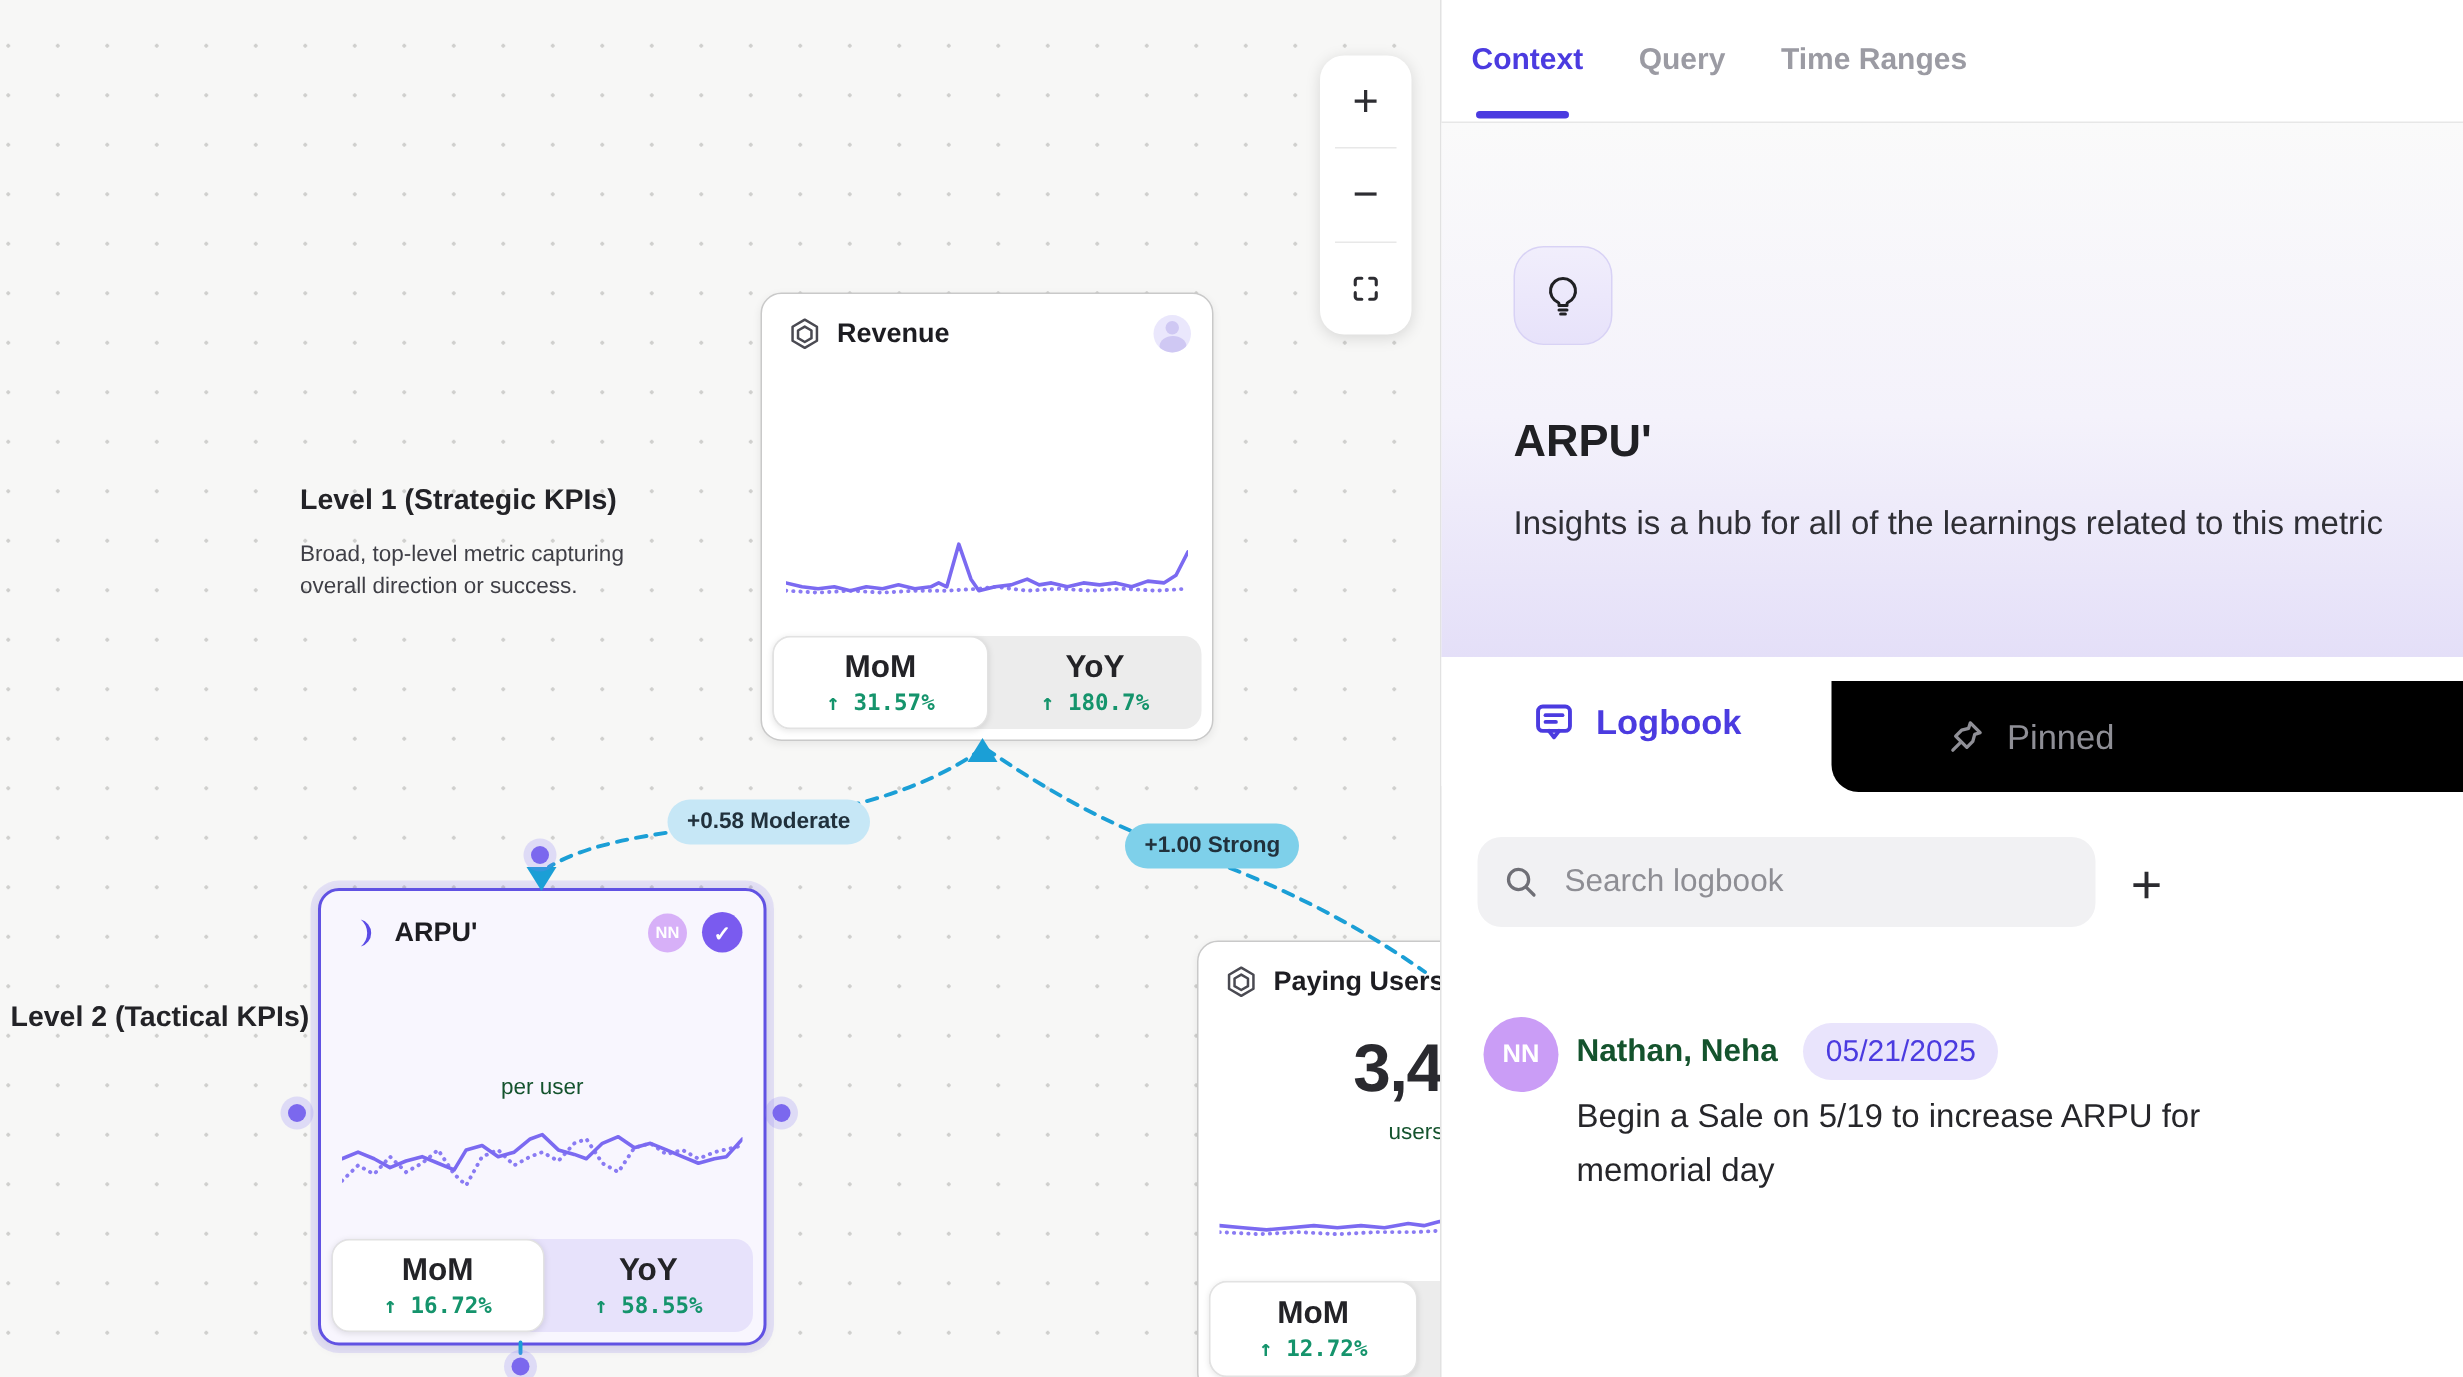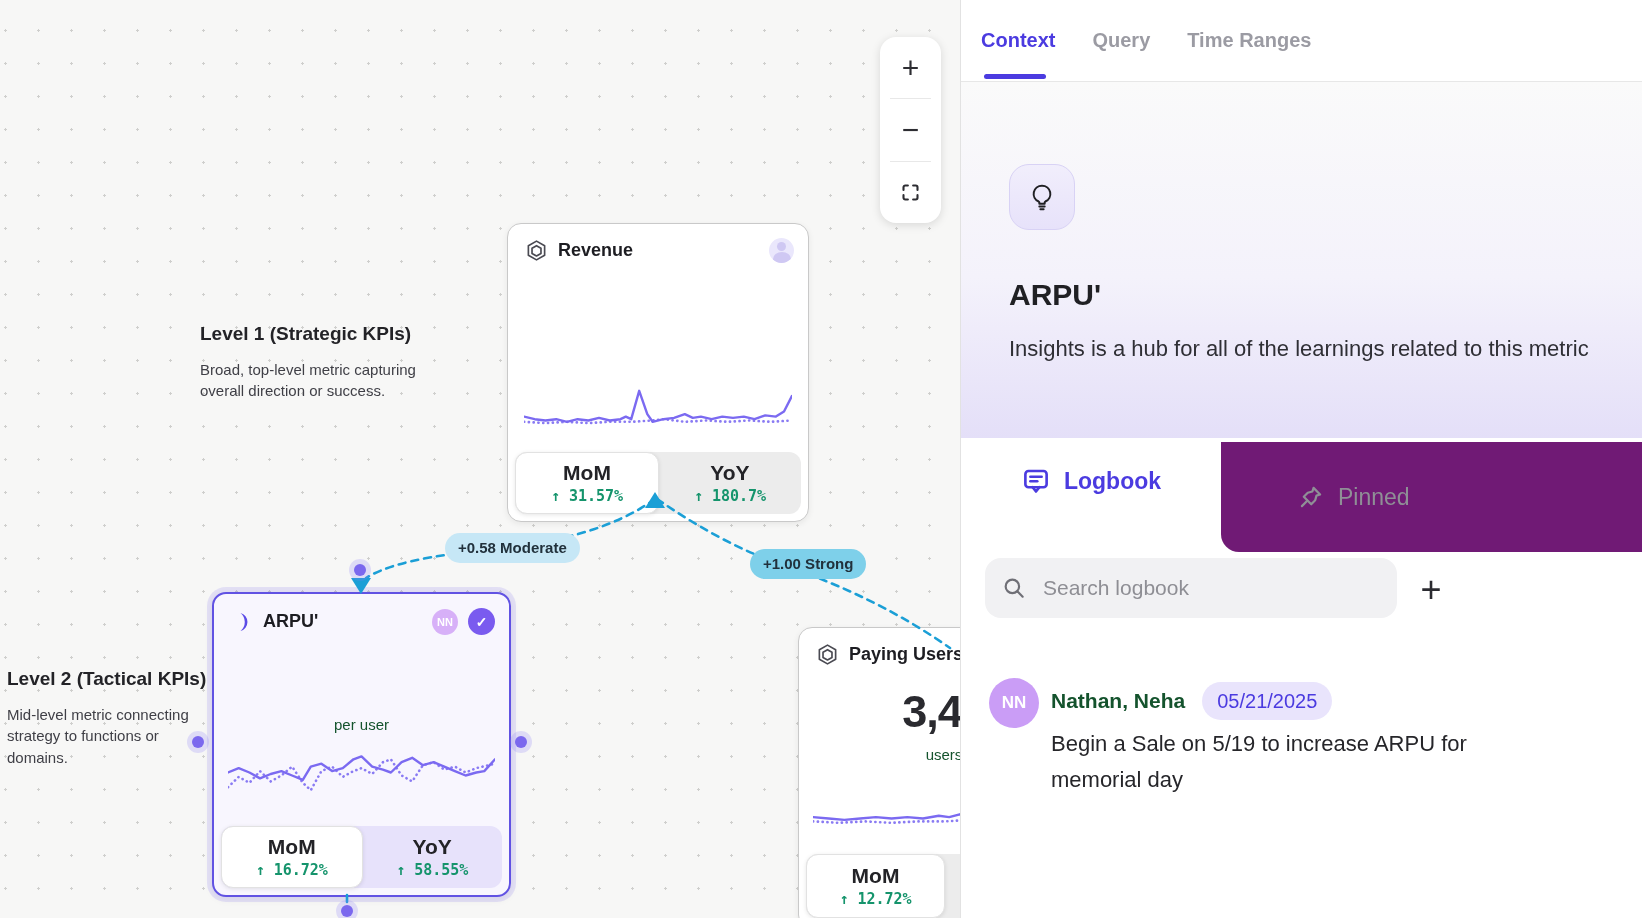--- a/index.html
+++ b/index.html
@@ -71,21 +71,21 @@
      background:linear-gradient(180deg,#fafafa 0%,#f4f2fb 55%,#e4dff8 100%);}
   #bulb-btn{position:absolute;left:48px;top:82px;width:64px;height:64px;border-radius:20px;
      background:linear-gradient(180deg,#f1eefc,#e7e2fa);border:1px solid #d8d2f5;
      display:flex;align-items:center;justify-content:center;cursor:pointer;}
   #panel-title{position:absolute;left:48px;top:196px;font-size:30px;font-weight:700;color:#202024;}
   #panel-desc{position:absolute;left:48px;top:250px;width:590px;font-size:22px;line-height:1.5;color:#2f2f35;}
   #subtabs{position:absolute;left:0;right:0;top:438px;height:86px;}
   #subtab-logbook{position:absolute;left:0;top:0;width:260px;height:86px;background:#fff;
       display:flex;align-items:center;justify-content:center;gap:13px;cursor:pointer;}
   #subtab-logbook .stl{font-size:23px;font-weight:700;color:#4b3be0;}
-  #subtab-pinned{position:absolute;left:260px;right:0;top:4px;height:110px;background:#701a75;
+  #subtab-pinned{position:absolute;left:260px;right:0;top:16px;height:74px;background:#000000;
       border-bottom-left-radius:18px;display:flex;align-items:center;gap:13px;padding-left:76px;cursor:pointer;}
   #subtab-pinned .stl{font-size:23px;font-weight:500;color:#8f8f96;}
   #search-bar{position:absolute;left:24px;top:558px;width:412px;height:60px;background:#f1f1f3;
       border-radius:16px;display:flex;align-items:center;gap:14px;padding:0 16px;box-sizing:border-box;}
   #search-input{flex:1;border:none;background:transparent;outline:none;font-family:inherit;
       font-size:21px;color:#3c3c42;}
   #search-input::placeholder{color:#8e8e94;}
   #add-btn{position:absolute;left:448px;top:568px;width:44px;height:44px;border:none;background:none;
       font-size:36px;font-weight:300;color:#2b2b30;cursor:pointer;font-family:inherit;line-height:44px;padding:0;}
   .entry-avatar{position:absolute;left:28px;top:678px;width:50px;height:50px;border-radius:50%;
@@ -104,38 +104,37 @@
 <div id="app">
 
   <div id="canvas">
 
     <div class="lvl" style="left:200px;top:323px;width:250px;">
       <h3>Level 1 (Strategic KPIs)</h3>
       <p>Broad, top-level metric capturing overall direction or success.</p>
     </div>
     <div class="lvl" style="left:7px;top:668px;width:214px;">
       <h3 style="white-space:nowrap;">Level 2 (Tactical KPIs)</h3>
-      <p>Mid-level metric connecting strategy to functions or domains.</p>
     </div>
 
     <svg id="edges" width="1642" height="918">
       <path d="M 655 499 C 615 528, 560 541, 511 547 C 460 553, 398 558, 366 578"></path>
       <path d="M 657 499 C 695 525, 735 548, 775 562 C 828 580, 890 606, 950 648"></path>
       <path d="M 347 895 L 347 909"></path>
     </svg>
     <div class="arrow-up" style="left:645px;top:492px;"></div>
     <div class="arrow-down" style="left:351px;top:578px;"></div>
     <div class="edge-label" style="left:445px;top:533px;background:#c6e7f6;">+0.58 Moderate</div>
     <div class="edge-label" style="left:750px;top:549px;background:#7ed0ea;">+1.00 Strong</div>
     <div class="handle-dot" style="left:354px;top:564px;"></div>
     <div class="handle-dot" style="left:192px;top:736px;"></div>
     <div class="handle-dot" style="left:515px;top:736px;"></div>
     <div class="handle-dot" style="left:341px;top:905px;"></div>
 
-    <div class="card" style="left:507px;top:195px;width:300px;height:297px;margin-top:28px;">
+    <div class="card" style="left:507px;top:195px;width:300px;height:297px;">
       <div class="card-head">
         <span>
           <svg width="25" height="25" viewBox="0 0 24 24" fill="none" stroke="#4a4a52" stroke-width="1.6" stroke-linejoin="round">
             <path d="M12 3l7.8 4.5v9L12 21l-7.8-4.5v-9z"></path>
             <path d="M12 7.4l4.3 2.5v4.9L12 17.3l-4.3-2.5V9.9z"></path>
           </svg>
         </span>
         <span class="card-title">Revenue</span>
         <span class="head-right">
             <span class="person-avatar"></span>

